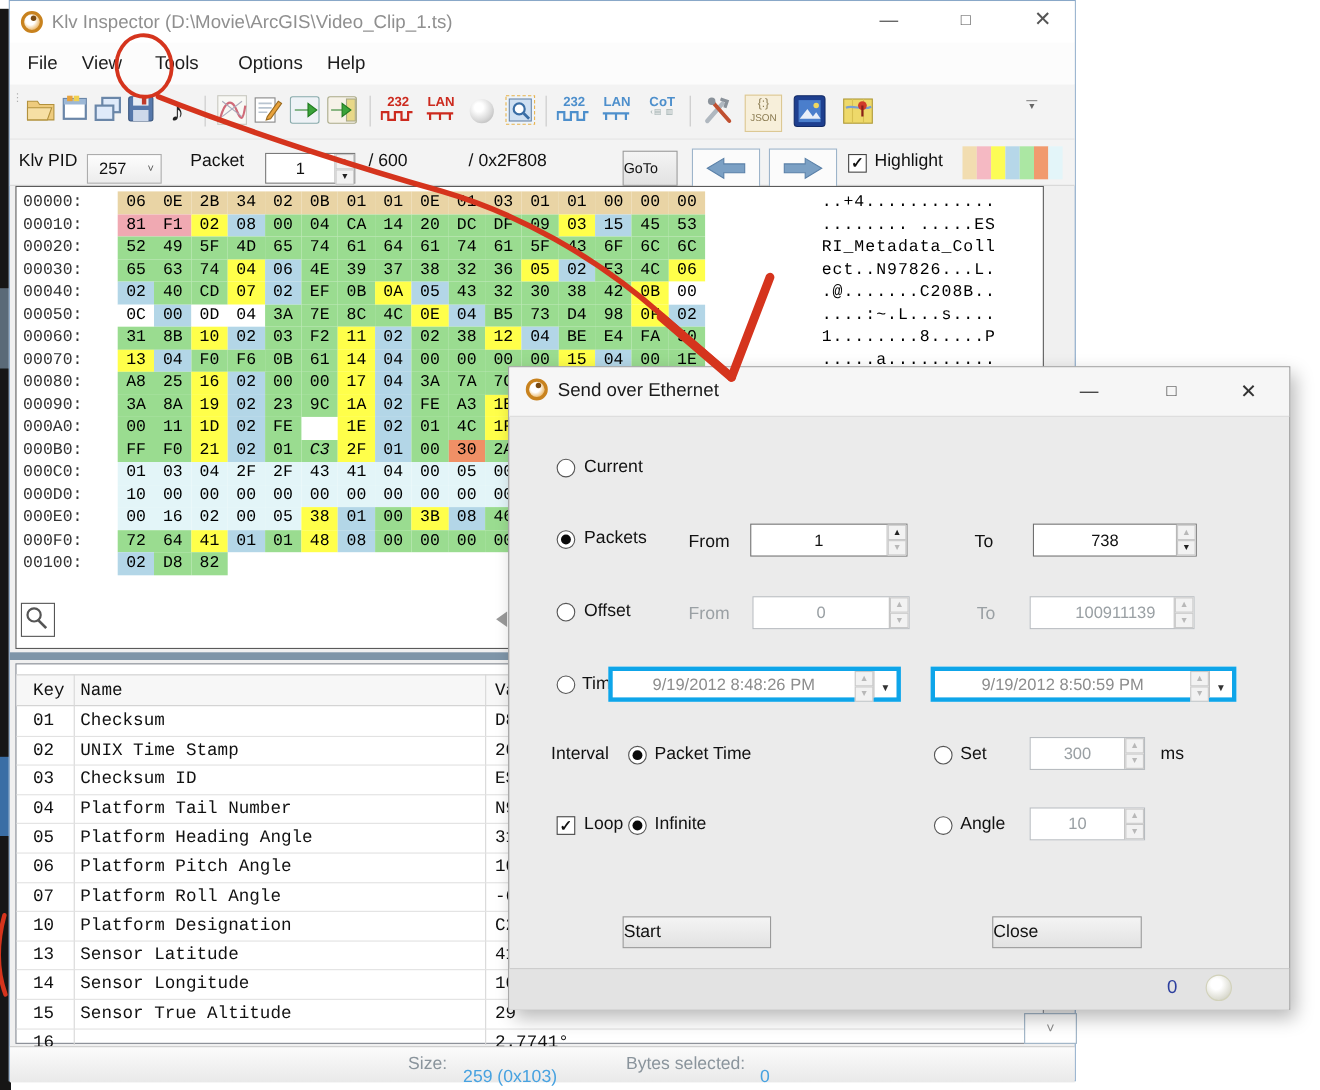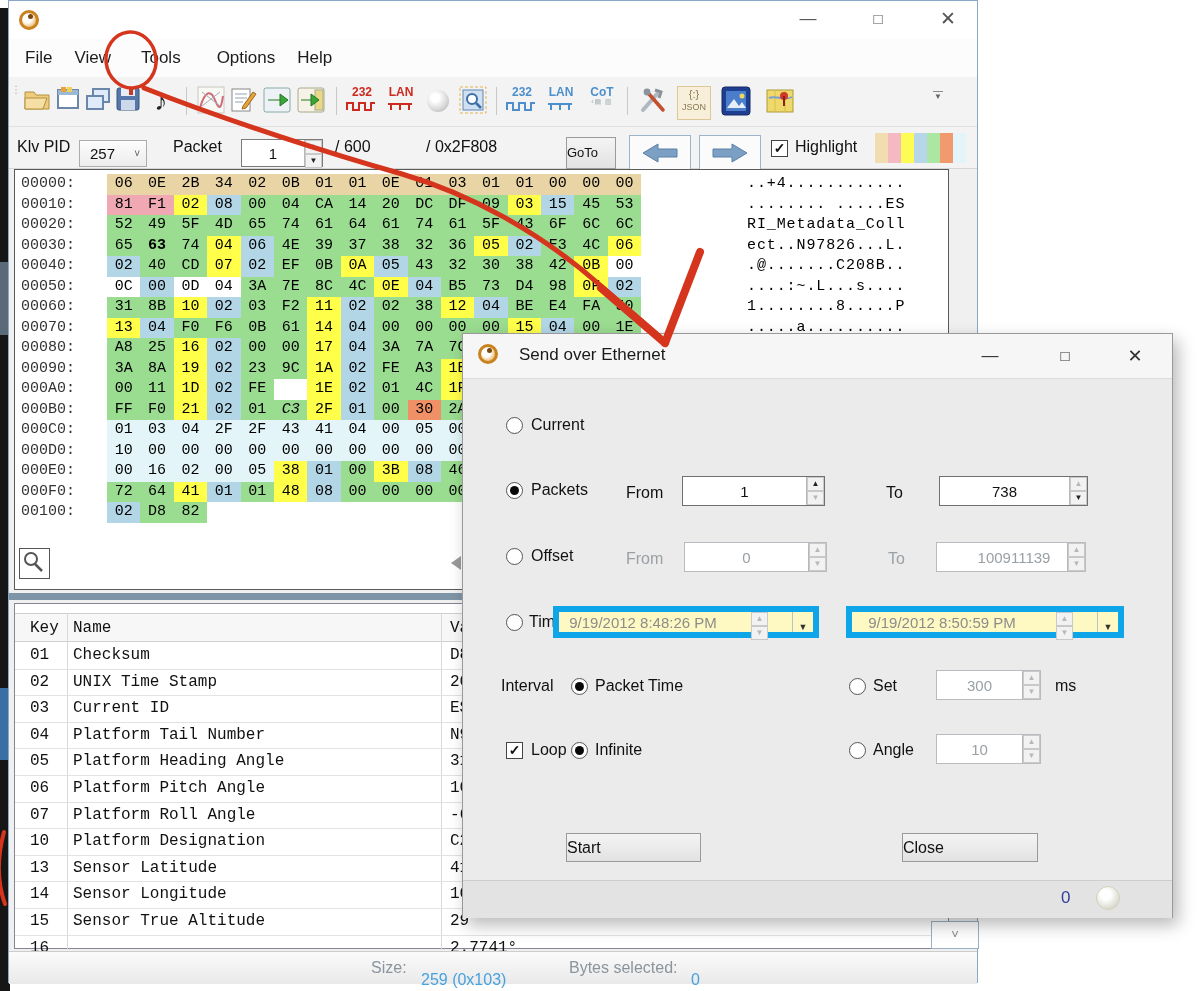--- a/index.html
+++ b/index.html
@@ -53,29 +53,29 @@
   .trow{position:relative;height:25.6px;border-bottom:1px solid #e2e2e2;}
   .trow span{position:absolute;top:3px;font-family:"Liberation Mono","DejaVu Sans Mono",monospace;font-size:16px;color:#111;white-space:nowrap;}
   .tkey{left:15px;} .tname{left:58px;} .tval{left:435px;}
   .scrollbtn{position:absolute;left:922px;top:920px;width:48px;height:28px;background:#fff;border:1px solid #9ab0c4;box-sizing:border-box;text-align:center;line-height:26px;color:#8a8a8a;font-size:13px;}
   .statusbar{position:absolute;left:0;top:950px;width:100%;height:33px;background:linear-gradient(#fbfbfb,#e9e9e9);border-top:1px solid #cccccc;box-sizing:border-box;}
   .st-label{position:absolute;top:7px;font-size:16px;color:#8a949c;}
   .st-val{position:absolute;top:7px;font-size:16px;color:#47a2e0;margin-top:12px;}
   
   .dialog{position:absolute;left:462px;top:333px;width:711px;height:585px;background:#ebebeb;border:1px solid #999;box-sizing:border-box;box-shadow:5px 7px 16px rgba(0,0,0,0.28);z-index:20;}
   .dlg-title{position:absolute;left:0;top:0;width:100%;height:45px;background:#f6f6f6;border-bottom:1px solid #dcdcdc;box-sizing:border-box;}
-  .dlg-title-text{position:absolute;left:44px;top:11px;font-size:17px;color:#1a1a1a;margin-left:12px;}
+  .dlg-title-text{position:absolute;left:44px;top:11px;font-size:17px;color:#1a1a1a;}
   .dlg-label{position:absolute;font-size:16px;color:#111;white-space:nowrap;}
   .dlg-label.dim{color:#9aa0a4;}
   .radio{position:absolute;width:17px;height:17px;border:1px solid #555;border-radius:50%;background:#fff;box-sizing:border-box;}
   .radio.sel::after{content:'';position:absolute;left:3px;top:3px;width:9px;height:9px;border-radius:50%;background:#0a0a0a;}
   .dspin{position:absolute;background:#fff;border:1px solid #707070;box-sizing:border-box;display:flex;}
   .dspin.dis{border-color:#b8bcc0;}
   .dspin.dis .spin-val{color:#9aa0a4;}
-  .dtp{position:absolute;background:#fef9c3;border:6px solid #0ea5e9;box-sizing:border-box;display:flex;gap:24px;}
+  .dtp{position:absolute;background:#ffffff;border:4px solid #0ea5e9;box-sizing:border-box;display:flex;}
   .dtp-val{flex:1;text-align:center;align-self:center;font-size:15px;color:#8c8c8c;white-space:nowrap;}
   .dtp-drop{width:20px;border-left:1px solid #c0c0c0;text-align:center;line-height:30px;font-size:9px;color:#333;}
   .dlg-strip{position:absolute;left:0;top:546px;width:100%;height:38px;background:#e3e3e3;border-top:1px solid #cdcdcd;box-sizing:border-box;}
   .led{position:absolute;left:633px;top:552px;width:24px;height:24px;border-radius:50%;background:radial-gradient(circle at 40% 35%,#ffffff 25%,#dcdcd2 70%,#c2c2b2);border:1px solid #d2d2ba;box-sizing:border-box;}
   .anno{position:absolute;left:0;top:0;z-index:40;pointer-events:none;}
   .anno path,.anno ellipse{fill:none;stroke:#d5341d;}
 </style>
 </head>
 <body>
 
@@ -83,20 +83,21 @@
 
   <div class="left-strip">
     <div class="strip-patch" style="top:254px;height:73px;background:#5a6a78;"></div>
     <div class="strip-patch" style="top:680px;height:72px;background:#3a6ea5;"></div>
   </div>
 
   <div class="main-window">
 
     <div class="titlebar">
       <span class="app-icon" style="left:10px;top:9px;"></span>
+      <span class="title-text">Klv Inspector (D:\Movie\ArcGIS\Video_Clip_1.ts)</span>
       <span class="win-btn" style="left:782px;">—</span>
       <span class="win-btn" style="left:852px;font-size:15px;">□</span>
       <span class="win-btn" style="left:922px;font-size:19px;">✕</span>
     </div>
 
     <div class="menubar">
       <span class="menu-item">File</span>
       <span class="menu-item">View</span>
       <span class="menu-item" style="margin-left:8px;">Tools</span>
       <span class="menu-item" style="margin-left:14px;">Options</span>
@@ -339,21 +340,21 @@
               <span class="byte" style="background: rgb(154, 220, 144);">6F</span>
               <span class="byte" style="background: rgb(154, 220, 144);">6C</span>
               <span class="byte" style="background: rgb(154, 220, 144);">6C</span>
             </span>
             <span class="ascii">RI_Metadata_Coll</span>
           </div>
           <div class="hexrow">
             <span class="addr">00030:</span>
             <span class="bytes">
               <span class="byte" style="background: rgb(154, 220, 144);">65</span>
-              <span class="byte" style="background: rgb(154, 220, 144); font-weight: bold;">63</span>
+              <span class="byte" style="background: rgb(154, 220, 144);">63</span>
               <span class="byte" style="background: rgb(154, 220, 144);">74</span>
               <span class="byte" style="background: rgb(255, 255, 74);">04</span>
               <span class="byte" style="background: rgb(179, 214, 231);">06</span>
               <span class="byte" style="background: rgb(154, 220, 144);">4E</span>
               <span class="byte" style="background: rgb(154, 220, 144);">39</span>
               <span class="byte" style="background: rgb(154, 220, 144);">37</span>
               <span class="byte" style="background: rgb(154, 220, 144);">38</span>
               <span class="byte" style="background: rgb(154, 220, 144);">32</span>
               <span class="byte" style="background: rgb(154, 220, 144);">36</span>
               <span class="byte" style="background: rgb(255, 255, 74);">05</span>
@@ -623,21 +624,21 @@
             <span class="tname">Checksum</span>
             <span class="tval">D8</span>
           </div>
           <div class="trow">
             <span class="tkey">02</span>
             <span class="tname">UNIX Time Stamp</span>
             <span class="tval">20</span>
           </div>
           <div class="trow">
             <span class="tkey">03</span>
-            <span class="tname">Current ID</span>
+            <span class="tname">Checksum ID</span>
             <span class="tval">ES</span>
           </div>
           <div class="trow">
             <span class="tkey">04</span>
             <span class="tname">Platform Tail Number</span>
             <span class="tval">N9</span>
           </div>
           <div class="trow">
             <span class="tkey">05</span>
             <span class="tname">Platform Heading Angle</span>

